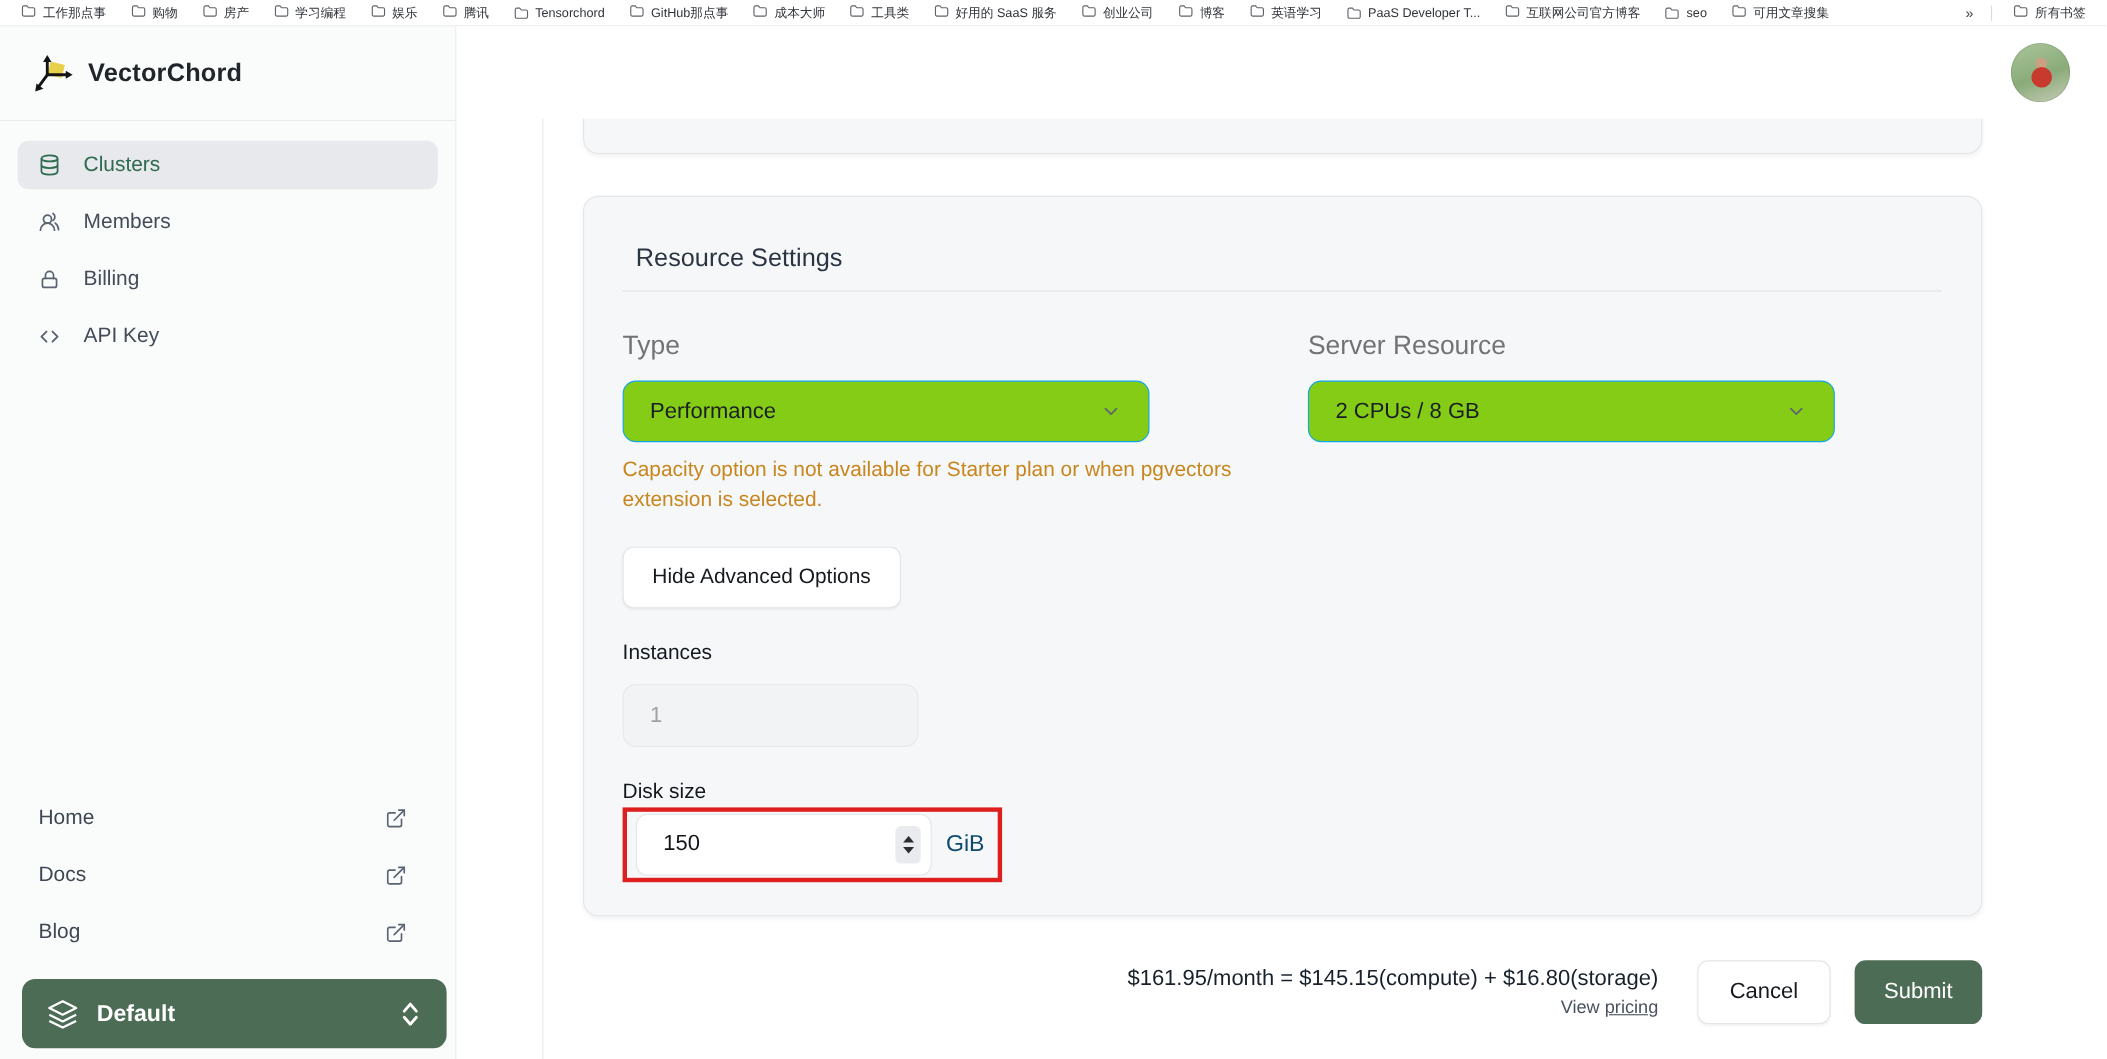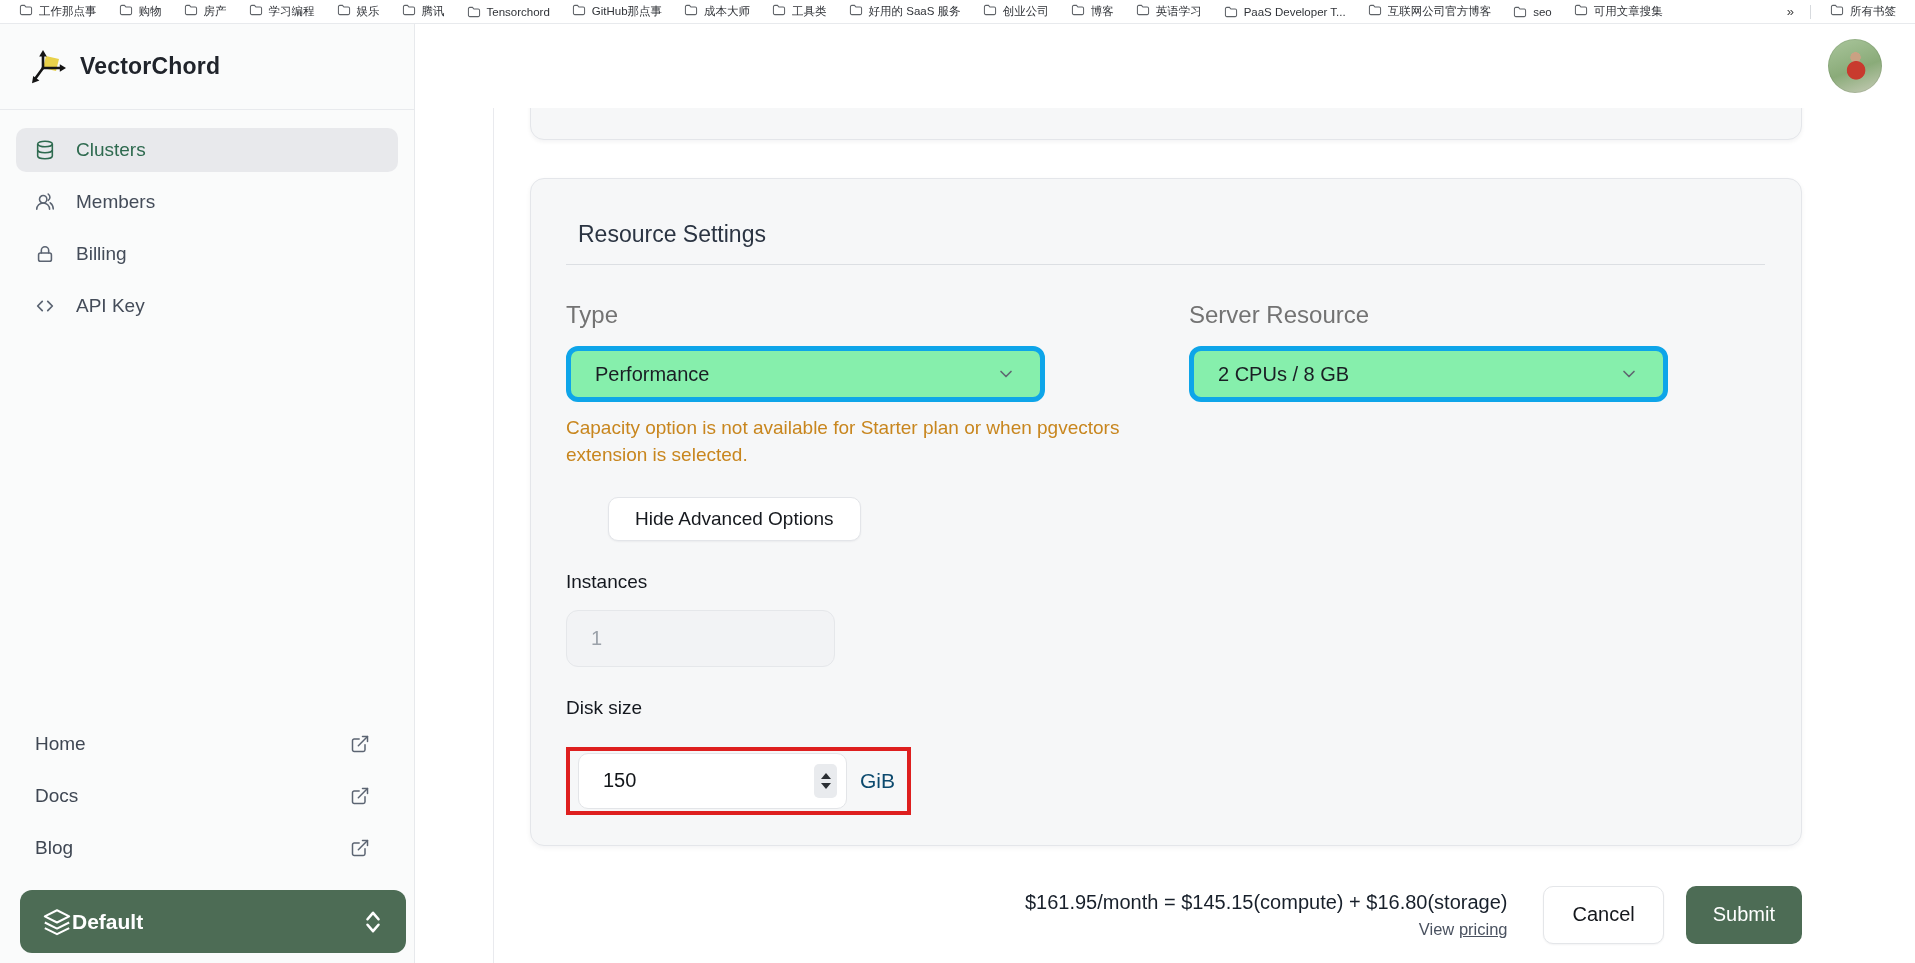--- a/index.html
+++ b/index.html
@@ -29,21 +29,21 @@
   .nav-item { height:44px; display:flex; align-items:center; gap:20px; padding-left:18px;
               border-radius:10px; font-size:19px; color:#444c59; cursor:pointer; }
   .nav-item svg { width:22px; height:22px; color:#5b6472; }
   .nav-item.active { background:#e8e9ec; color:#2e6a4f; }
   .nav-item.active svg { color:#2e6a4f; }
   .side-spacer { flex:1; }
   .side-link { height:52px; display:flex; align-items:center; justify-content:space-between;
                padding:0 44px 0 35px; font-size:19px; color:#3f4753; cursor:pointer; }
   .side-link svg { width:20px; height:20px; color:#5b6472; }
   .workspace { margin:16px 8px 10px 20px; height:63px; border-radius:12px; background:#4d6c55;
-               display:flex; align-items:center; padding:0 22px; cursor:pointer; }
+               display:flex; align-items:center; gap:16px; padding:0 22px; cursor:pointer; }
   .workspace svg.layers { width:30px; height:30px; }
   .ws-label { flex:1; color:#fff; font-size:21px; font-weight:700; }
   .workspace svg.updown { width:22px; height:30px; }
 
   
   .main { flex:1; display:flex; flex-direction:column; background:#fff; min-width:0; }
   .topbar { height:84px; display:flex; align-items:center; justify-content:flex-end; padding-right:33px; }
   .avatar { width:54px; height:54px; border-radius:50%; cursor:pointer;
             background:
               radial-gradient(circle at 52% 58%, #c83a2e 0 21%, rgba(200,58,46,0) 23%),
@@ -58,39 +58,39 @@
                   border:1px solid #e4e6ea; border-radius:14px;
                   box-shadow:0 2px 4px rgba(20,24,31,.05); }
 
   .panel { margin-top:38px; background:#f6f7f8; border:1px solid #e4e6ea; border-radius:14px;
            padding:42px 36px 30px 35px; box-shadow:0 2px 5px rgba(20,24,31,.05); }
   .panel-title { font-size:23px; font-weight:500; color:#2b3442; margin-left:12px; }
   .panel-divider { margin-top:16px; border-bottom:1px solid #dcdfe3; }
 
   .form { position:relative; margin-top:36px; }
   .field-label { font-size:24px; color:#737373; margin-bottom:17px; }
-  .select { width:479px; height:56px; background:#86efac; border:5px solid #0ea5e9; border-radius:12px;
+  .select { width:479px; height:56px; background:#84cc16; border:1px solid #0ea5e9; border-radius:12px;
             display:flex; align-items:center; justify-content:space-between; padding:0 24px;
             font-size:20px; color:#1a1e24; cursor:pointer; }
   .select svg { width:20px; height:20px; color:#5f6670; }
   .right-field { position:absolute; left:623px; top:0; width:479px; }
 
   .warning { margin-top:13px; width:585px; font-size:19px; line-height:1.42; color:#c8861e; }
 
-  .adv-btn { margin-top:28px; height:44px; padding:0 26px; border-radius:10px; background:#fff;
+  .adv-btn { margin-top:28px; height:56px; padding:0 26px; border-radius:10px; background:#fff;
              border:1px solid #e3e5e9; font-size:19px; color:#16191e; cursor:pointer;
-             font-family:"Liberation Sans", sans-serif; box-shadow:0 1px 2px rgba(20,24,31,.05);margin-left:42px; }
+             font-family:"Liberation Sans", sans-serif; box-shadow:0 1px 2px rgba(20,24,31,.05); }
 
   .sub-label { margin-top:30px; font-size:19px; color:#14181f; }
   .text-input { margin-top:17px; width:269px; height:57px; border-radius:12px; padding:0 24px;
                 font-size:20px; font-family:"Liberation Sans", sans-serif; outline:none; }
   .input-muted { background:#f2f3f5; border:1px solid #e5e7ea; color:#6b7077; }
   .input-muted::placeholder { color:#9ca2aa; opacity:1; }
 
-  .red-box { margin-top:28px; display:inline-flex; align-items:center;
+  .red-box { margin-top:3px; display:inline-flex; align-items:center;
              border:4px solid #de1f1f; padding:2px 12px 2px 8px; }
   .disk-wrap { position:relative; }
   .disk-input { margin-top:0; width:269px; height:56px; background:#fff; border:1px solid #e3e5e8;
                 border-radius:10px; color:#121519; }
   .stepper { position:absolute; right:10px; top:50%; transform:translateY(-50%);
              width:23px; height:34px; background:#e9ebee; border-radius:5px;
              display:flex; flex-direction:column; align-items:center; justify-content:center; gap:4px; cursor:pointer; }
   .tri-up { width:0; height:0; border-left:5px solid transparent; border-right:5px solid transparent;
             border-bottom:6px solid #2a2e33; }
   .tri-down { width:0; height:0; border-left:5px solid transparent; border-right:5px solid transparent;

